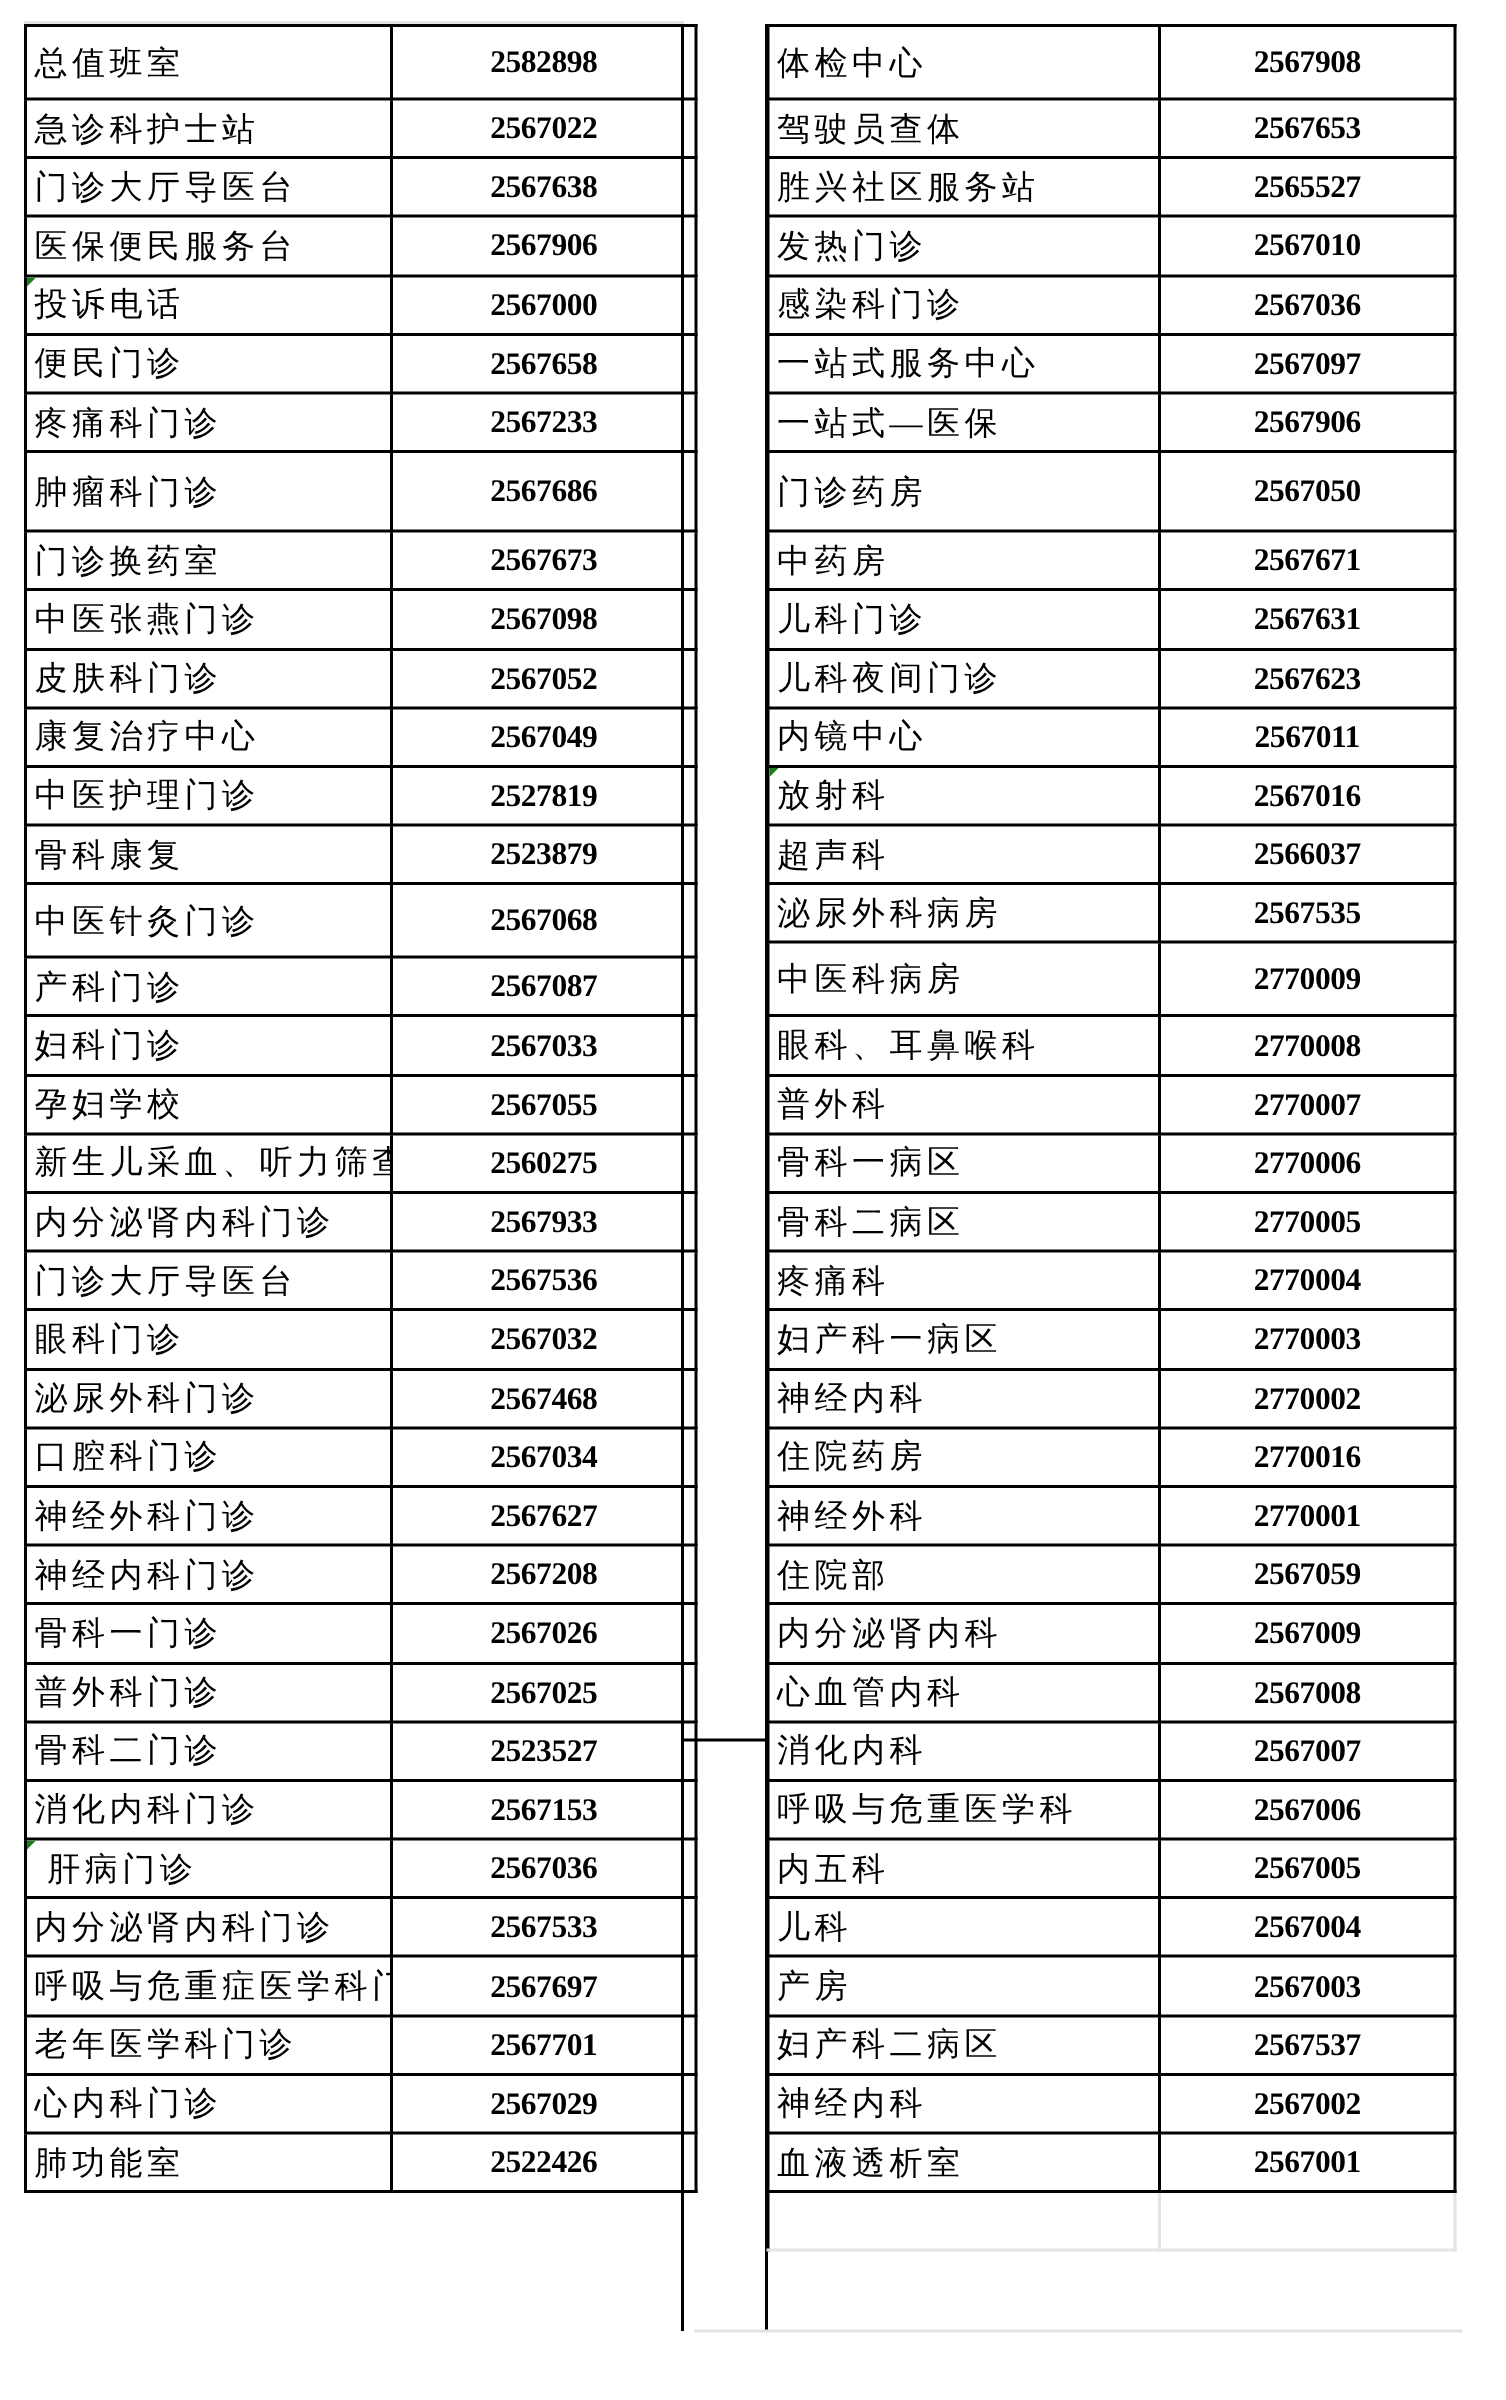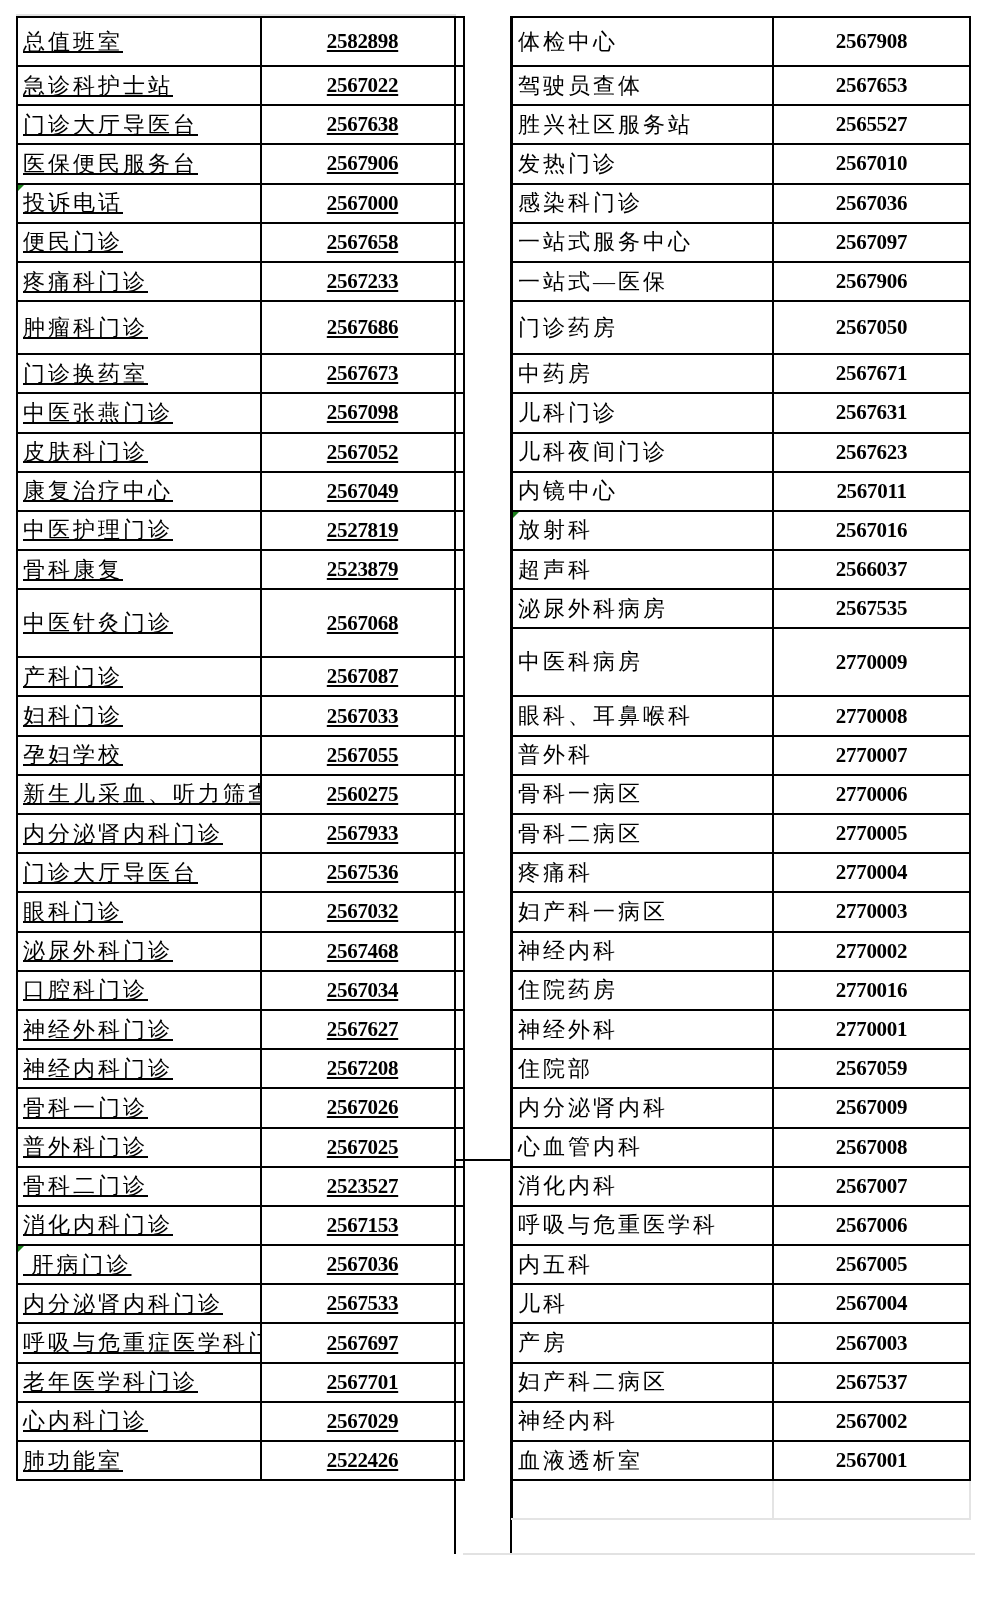--- a/index.html
+++ b/index.html
@@ -7,22 +7,22 @@
          font-family: "Liberation Serif", "DejaVu Serif", serif; color: #000; }
   .sheet { position: absolute; left: 0; top: 0; width: 1004px; height: 1600px; }
   .topline { position: absolute; left: 16px; top: 14px; width: 440px; height: 2px; background: #e2e2e2; }
   table.dir { position: absolute; border-collapse: collapse; table-layout: fixed; }
   table.dir td { border: 2px solid #000; padding: 0; box-sizing: border-box; vertical-align: middle; }
   table.dir td.name { font-size: 22px; letter-spacing: 3px; padding-left: 5px; white-space: nowrap; overflow: hidden; position: relative; }
   table.dir td.num { font-size: 21px; font-weight: bold; text-align: center; letter-spacing: -0.3px; }
   table.dir tr.h49 { height: 49px; }
   table.dir tr.h39 { height: 39.2px; }
   table.dir tr.h58 { height: 53px; }
-  table.dir tr.h60 { height: 68px; }
-  .left { left: 16px; top: 16px; width: 447px; text-decoration: underline; }
+  table.dir tr.h60 { height: 49px; }
+  .left { left: 16px; top: 16px; width: 447px; }
   .left col.c1 { width: 244px; }
   .left col.c2 { width: 203px; }
   .right { left: 511px; top: 16px; width: 458px; }
   .right col.c1 { width: 261px; }
   .right col.c2 { width: 197px; }
   .middle { position: absolute; left: 454px; top: 16px; width: 58px; height: 1538px; border-left: 2px solid #000; border-right: 2px solid #000; box-sizing: border-box; }
   .middle .hsplit { position: absolute; left: 0; right: 0; top: 1143px; height: 2px; background: #000; }
   .marker { position: absolute; left: 0; top: 0; width: 0; height: 0; border-top: 6px solid #1a7f1a; border-right: 6px solid transparent; }
   .empty-row td { border-color: #e4e4e4 !important; }
   .empty-row td.lb { border-left: 2px solid #000 !important; border-top: 2px solid #000 !important; }

